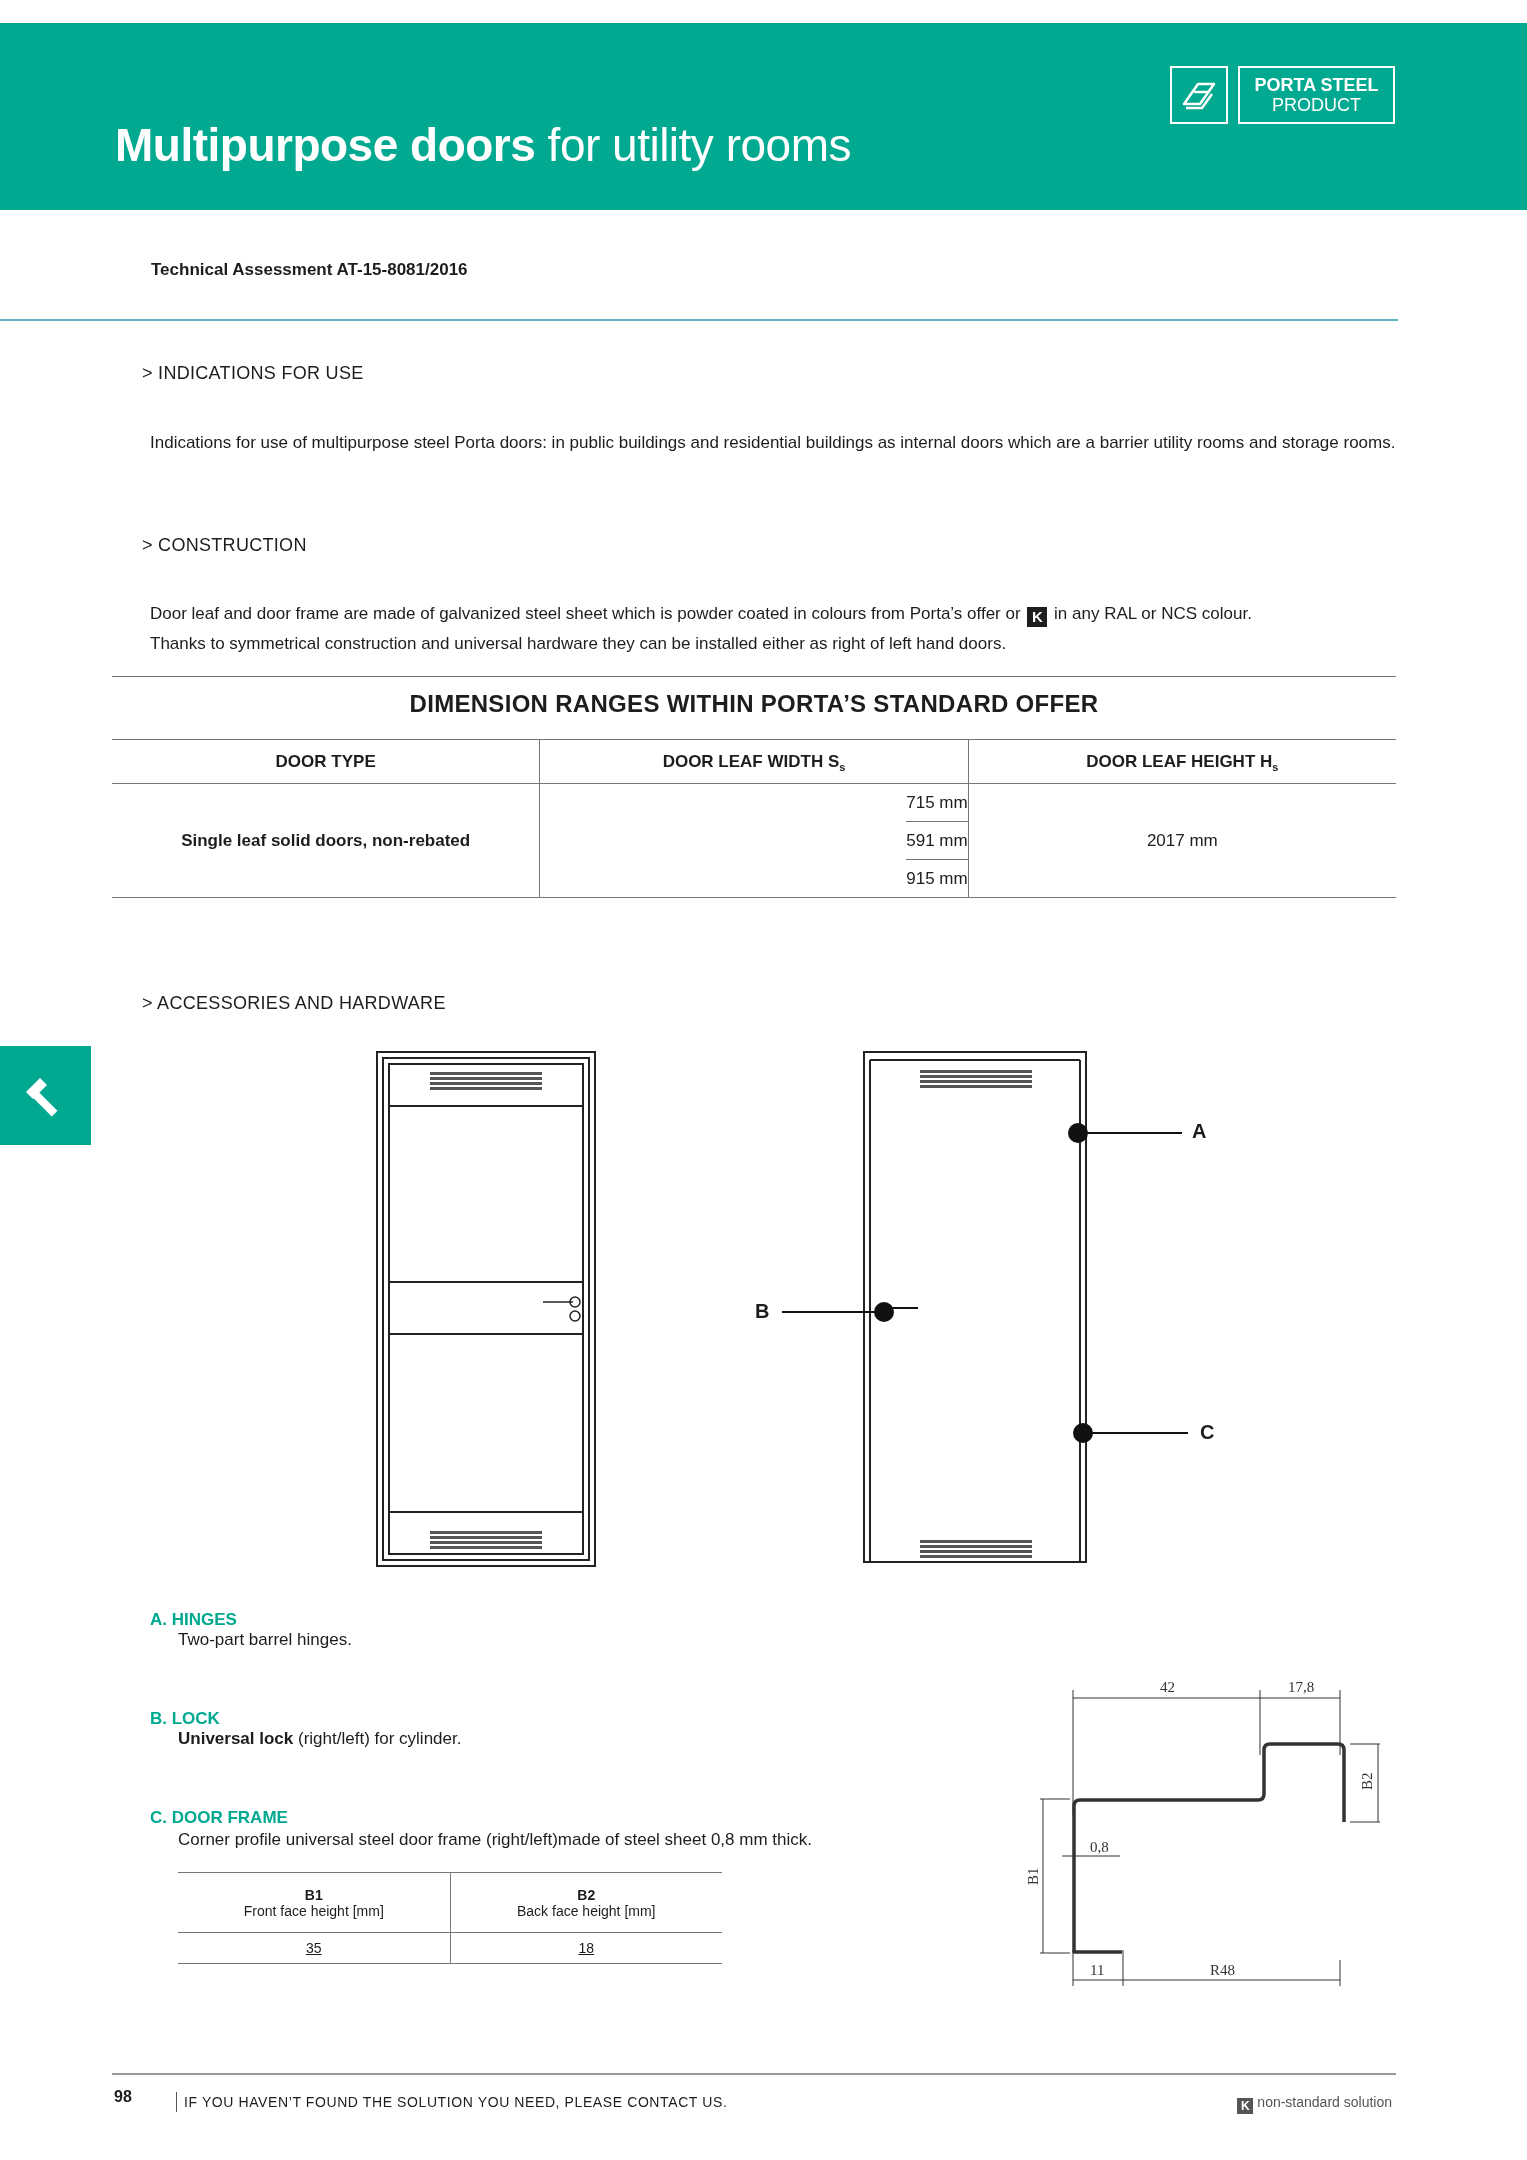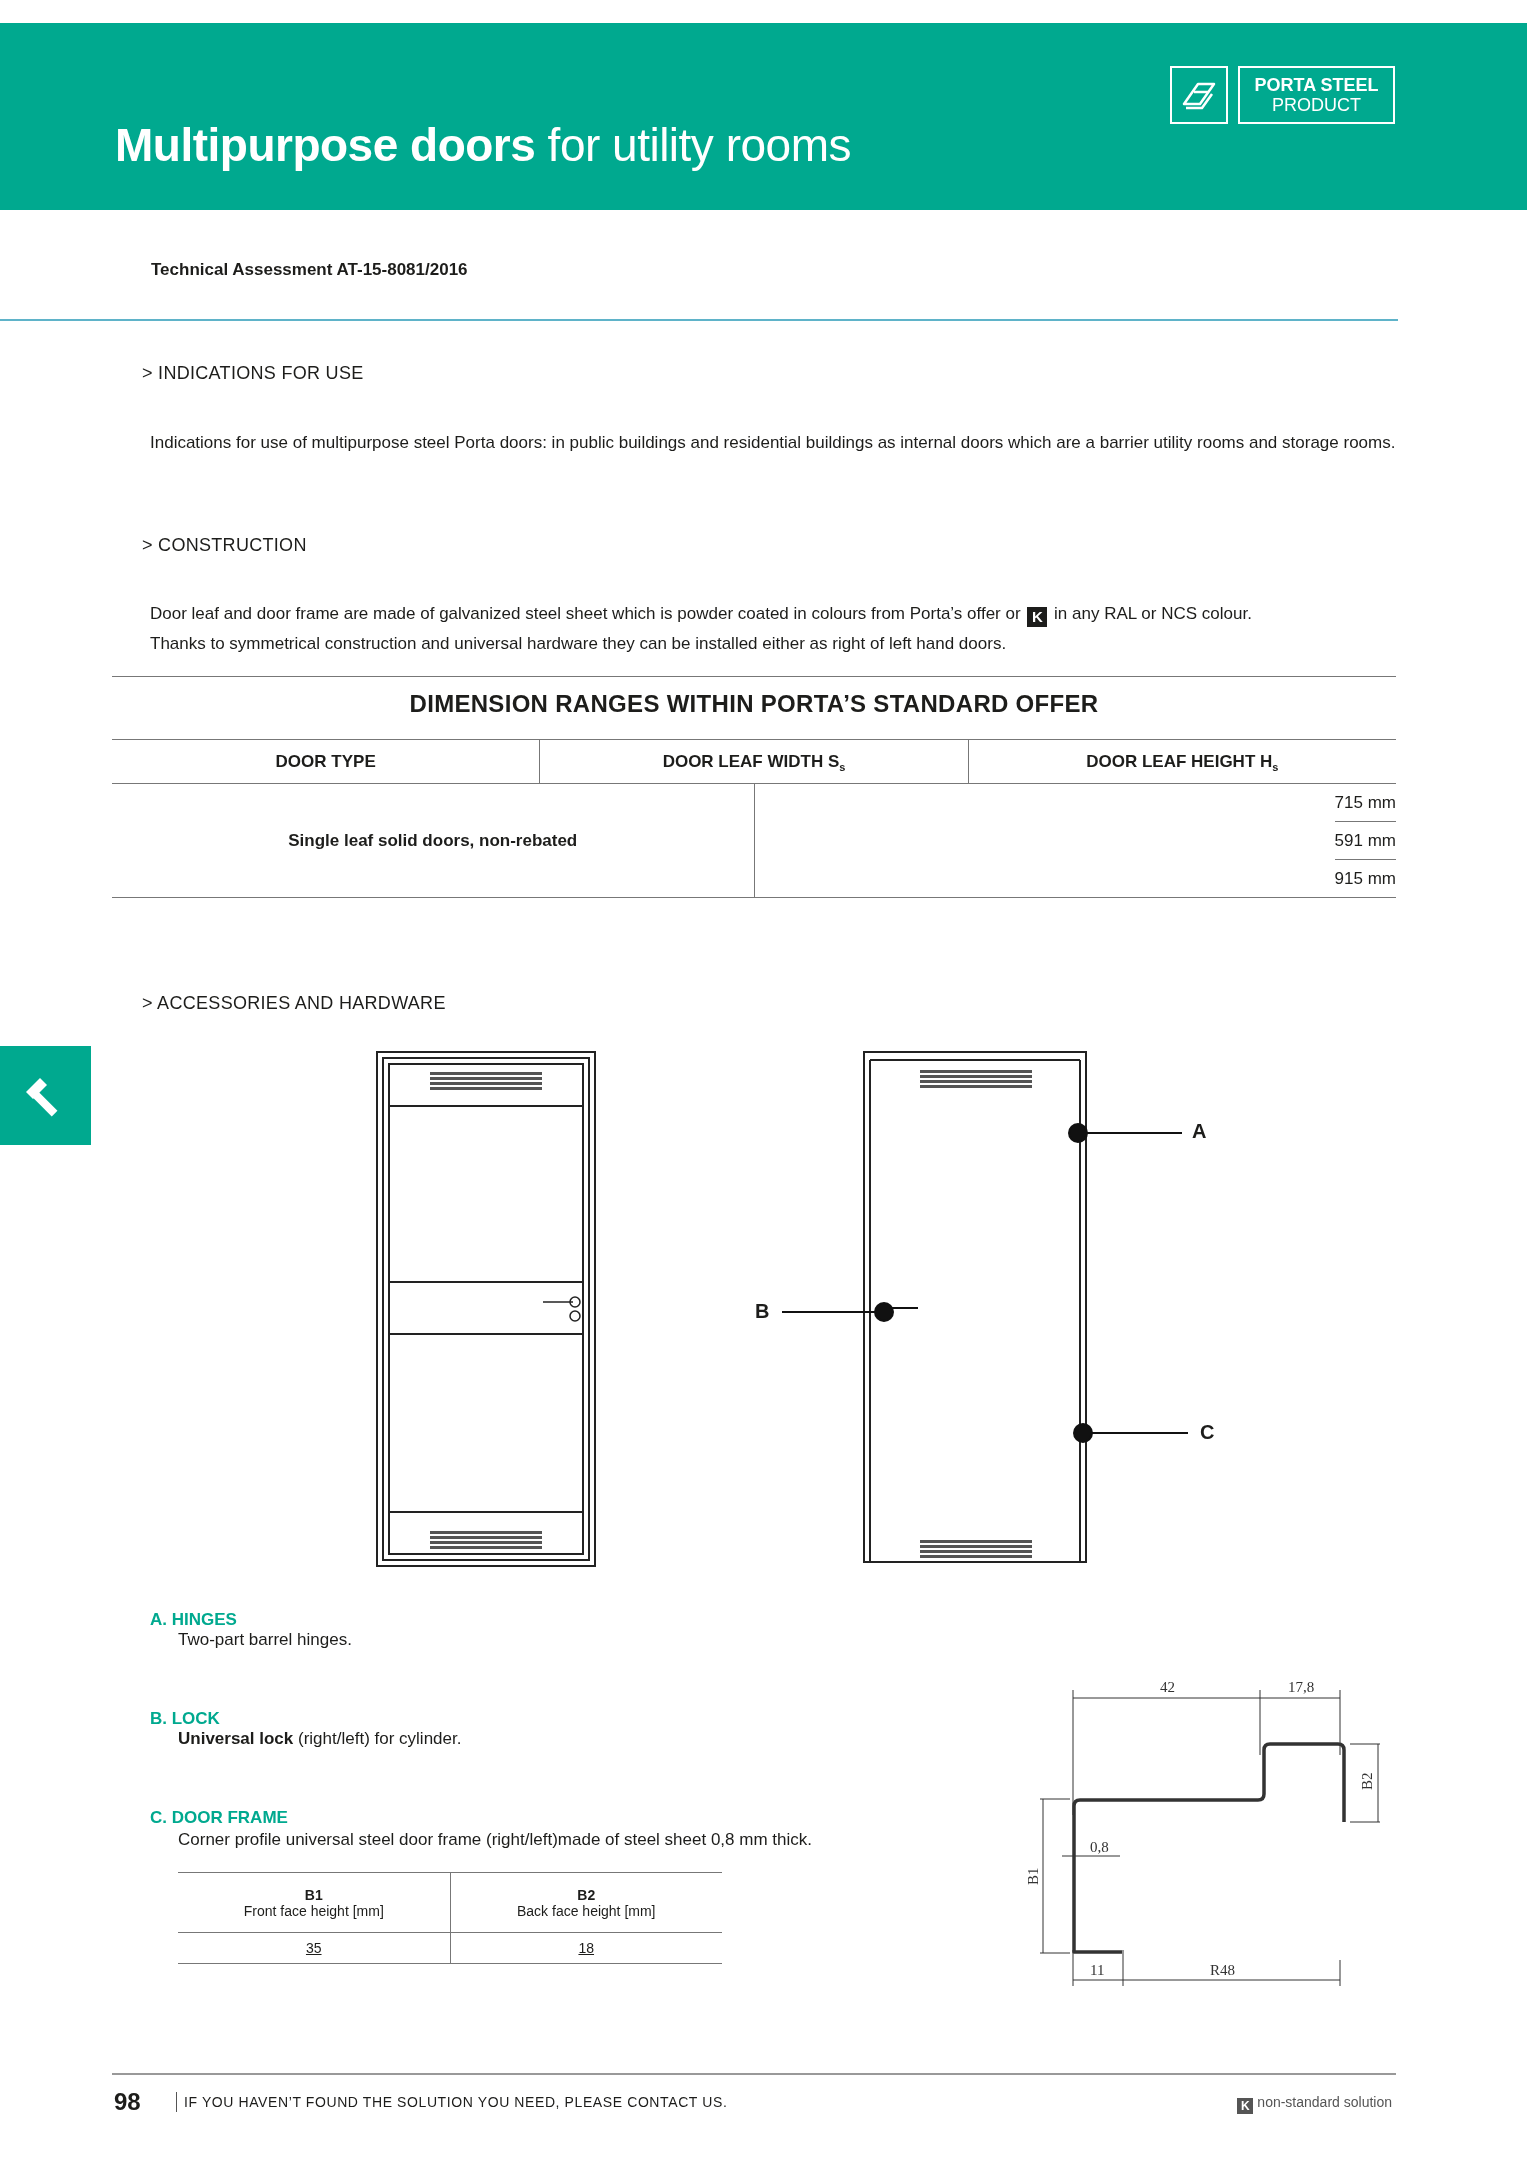--- a/index.html
+++ b/index.html
@@ -45,21 +45,21 @@
 
   .frame-table { position: absolute; left: 178px; top: 1872px; width: 544px; font-size: 14px; }
   .ft-head { display: flex; height: 61px; border-top: 1.5px solid #777; border-bottom: 1.5px solid #777; }
   .ft-head div { flex: 1; text-align: center; display: flex; flex-direction: column; justify-content: center; }
   .ft-head div + div, .ft-body div + div { border-left: 1.5px solid #777; }
   .ft-head b { font-weight: 700; }
   .ft-body { display: flex; height: 31px; border-bottom: 1.5px solid #777; }
   .ft-body div { flex: 1; text-align: center; line-height: 31px; text-decoration: underline; }
 
   .footer-rule { position: absolute; left: 112px; top: 2073px; width: 1284px; height: 1.5px; background: #999; }
-  .page-number { position: absolute; left: 114px; top: 2088px; font-size: 24px; font-weight: 700; }
+  .page-number { position: absolute; left: 114px; top: 2088px; font-size: 16px; font-weight: 700; }
   .footer-sep { position: absolute; left: 176px; top: 2092px; width: 1px; height: 20px; background: #555; }
   .footer-text { position: absolute; left: 184px; top: 2094px; font-size: 14px; letter-spacing: 0.6px; }
   .footer-right { position: absolute; right: 135px; top: 2094px; font-size: 14px; color: #555; }
   .k-small { display: inline-block; width: 16px; height: 16px; background: #555; color: #fff; font-weight: 700; font-size: 12px; line-height: 16px; text-align: center; vertical-align: -3px; margin-right: 4px; }
 </style>
 </head>
 <body>
 
 <div class="header-band">
 </div>
@@ -98,20 +98,21 @@
     <div><span>DOOR LEAF WIDTH S</span><sub>s</sub></div>
     <div><span>DOOR LEAF HEIGHT H</span><sub>s</sub></div>
   </div>
   <div class="dim-body">
     <div class="dim-col" style="font-weight:700">Single leaf solid doors, non-rebated</div>
     <div class="dim-col widths">
       <div>715 mm</div>
       <div>591 mm</div>
       <div>915 mm</div>
     </div>
+    <div class="dim-col">2017 mm</div>
   </div>
 </div>
 
 <div class="section-heading" style="top:993px">&gt; ACCESSORIES AND HARDWARE</div>
 
 <div class="side-tab">
   <svg width="91" height="99" viewBox="0 0 91 99">
     <g fill="#fff">
       <rect x="40" y="42" width="8" height="30" transform="rotate(-45 44 57)"></rect>
       <path d="M26 46 L40 32 L47 39 L33 53 Z"></path>

